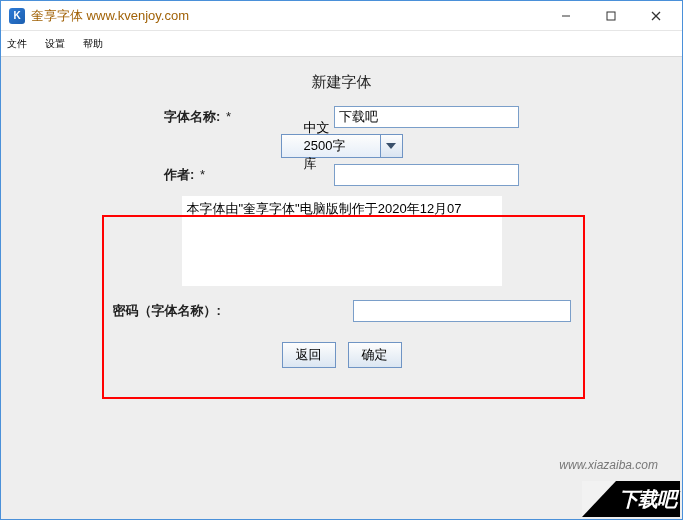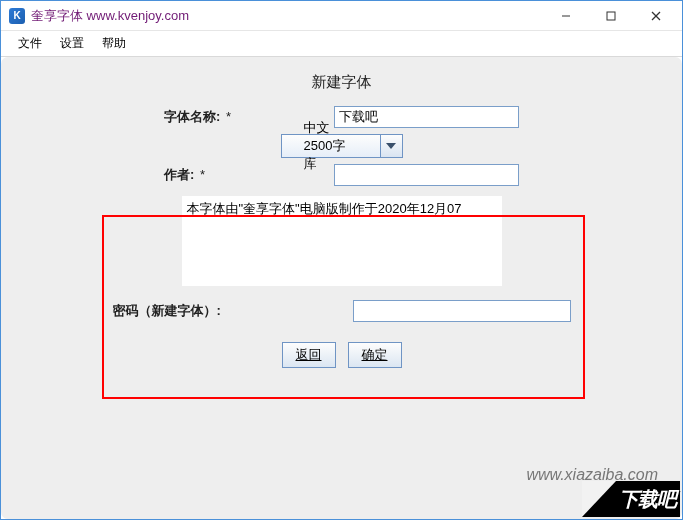--- a/index.html
+++ b/index.html
@@ -29,43 +29,42 @@
     border-bottom: 1px solid #e6e6e6;
   }
   .app-icon {
     width: 16px; height: 16px;
     background: linear-gradient(135deg,#2e7bd6 0%,#1b5fb0 100%);
     border-radius: 3px;
     margin-right: 6px;
     display:flex;align-items:center;justify-content:center;
     color:#fff;font-size:10px;font-weight:bold;
   }
-  .title-text { color:#701a75; font-size:13px; }
+  .title-text { color:#a16207; font-size:13px; }
   .win-controls { margin-left:auto; display:flex; }
   .win-btn {
     width:45px; height:28px;
     display:flex; align-items:center; justify-content:center;
     color:#333; font-family:Arial;
   }
   .menubar {
     height:26px;
     display:flex; align-items:center;
     gap:6px;
-    padding:0 11px;
+    padding:0 0;
     background:#fff;
     border-bottom:1px solid #d9d9d9;
-    font-size:12px;
+    font-size:10px;
   }
   .menu-item { padding:3px 6px; }
   .client {
     flex:1;
     background:#eeeeee;
     position:relative;
     padding-top:10px;
-    border-radius:7px;
   }
   .form-title {
     text-align:center;
     font-size:15px;
     color:#222;
     margin:6px 0 14px 0;
   }
   
   .row {
     display:flex;
@@ -124,34 +123,34 @@
     background:#fff;
     font-size:13px;
     font-family:inherit;
     padding:2px 4px;
     resize:none;
     line-height:1.5;
   }
   .pwd-row { margin-top:14px; }
   .pwd-row .lbl { width:240px; }
   .pwd-row input.field { width:218px; }
-  .btn-row { margin-top:20px; display:flex; justify-content:center; gap:12px;text-decoration:underline; }
+  .btn-row { margin-top:20px; display:flex; justify-content:center; gap:12px; }
   .btn {
     min-width:54px; height:26px;
     border:1px solid #6f94c4;
     background:linear-gradient(#fdfdfd,#dbe6f2);
     font-size:13px;
     padding:0 10px;
     display:flex; align-items:center; justify-content:center;
   }
 
   
   .watermark-url {
-    position:absolute; right:24px; bottom:35px;
-    font-size:16px; font-family:Arial; font-style:italic; color:#777;
+    position:absolute; right:24px; bottom:47px;
+    font-size:12px; font-family:Arial; font-style:italic; color:#777;
   }
   .watermark-logo {
     position:absolute; right:2px; bottom:2px;
     width:98px; height:36px;
     background:#000;
     display:flex; align-items:center; justify-content:flex-end;
     padding-right:4px;
   }
   .watermark-logo span {
     color:#fff; font-weight:900; font-style:italic;
@@ -231,21 +230,21 @@
         <span class="req">*</span>
       </div>
       <input type="text" class="field" value="" style="">
     </div>
 
     <div class="row desc-row">
       <textarea class="desc" style="">本字体由"奎享字体"电脑版制作于2020年12月07</textarea>
     </div>
 
     <div class="row pwd-row">
-      <div class="lbl">密码（新建字体）:</div>
+      <div class="lbl">密码（字体名称）:</div>
       <input type="text" class="field" value="" style="">
     </div>
 
     <div class="btn-row">
       <div class="btn">返回</div>
       <div class="btn">确定</div>
     </div>
 
     <div class="highlight-box"></div>
 

